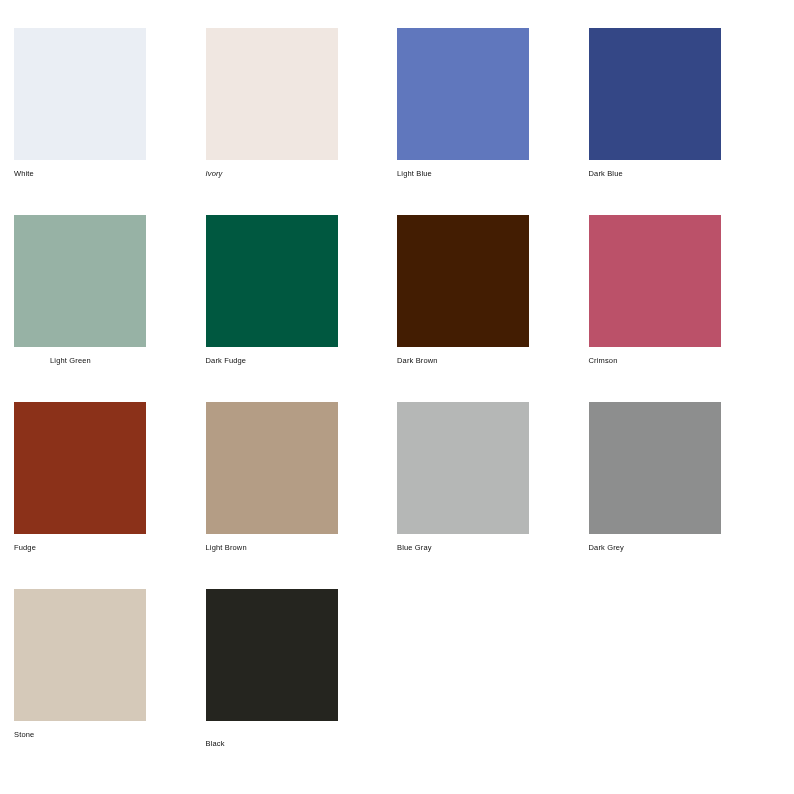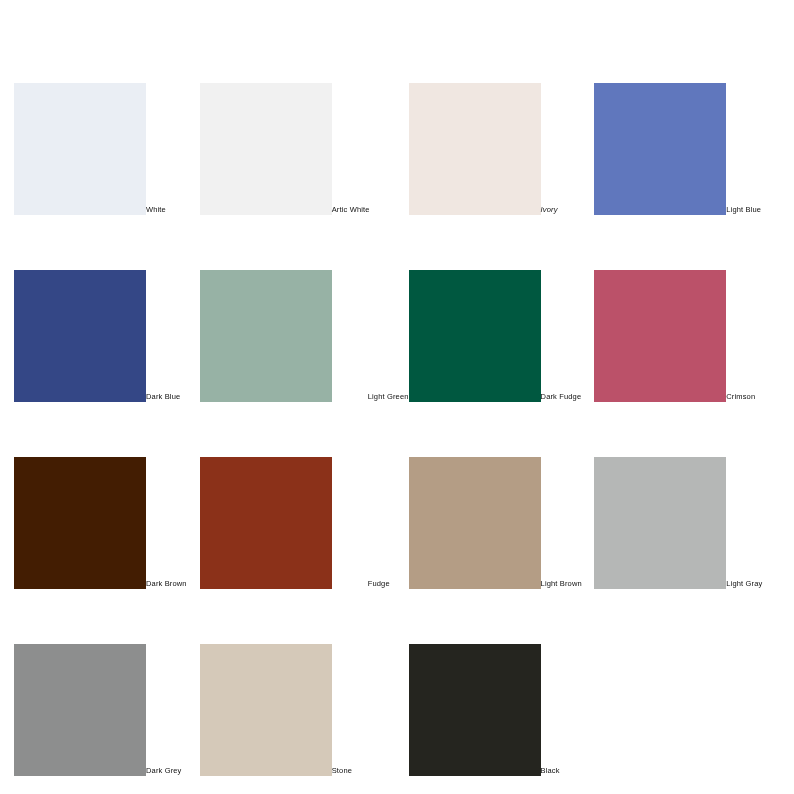--- a/index.html
+++ b/index.html
@@ -21,21 +21,22 @@
     padding: 28px 14px 18px 14px;
     display: grid;
     grid-template-columns: repeat(4, 1fr);
     grid-template-rows: repeat(4, 1fr);
     column-gap: 0px;
     row-gap: 0px;
     background: #ffffff;
   }
   .swatch-cell {
     display: flex;
-    align-items: flex-end;
+    flex-direction: column;
+    align-items: flex-start;
     justify-content: flex-start;
   }
   .swatch-chip {
     width: 132px;
     height: 132px;
     display: block;
   }
   .swatch-label {
     margin-top: 9px;
     font-size: 7.5px;
@@ -50,24 +51,20 @@
 </head>
 <body style="background-color: rgb(255, 255, 255);">
 
 <div id="swatch-board">
 
   <div class="swatch-cell">
     <div class="swatch-chip" style="background-color: rgb(234, 238, 244);"></div>
     <div class="swatch-label" style="color: rgb(16, 16, 16);">White</div>
   </div>
 
-  <div class="swatch-cell">
-    <div class="swatch-chip" style="background-color: rgb(241, 241, 241);"></div>
-    <div class="swatch-label" style="color: rgb(16, 16, 16);">Artic White</div>
-  </div>
 
   <div class="swatch-cell">
     <div class="swatch-chip" style="background-color: rgb(240, 231, 225);"></div>
     <div class="swatch-label" style="color: rgb(16, 16, 16); font-style: italic;">Ivory</div>
   </div>
 
   <div class="swatch-cell">
     <div class="swatch-chip" style="background-color: rgb(96, 119, 189);"></div>
     <div class="swatch-label" style="color: rgb(16, 16, 16);">Light Blue</div>
   </div>
@@ -81,43 +78,43 @@
     <div class="swatch-chip" style="background-color: rgb(151, 178, 165);"></div>
     <div class="swatch-label" style="color: rgb(16, 16, 16); padding-left: 36px;">Light Green</div>
   </div>
 
   <div class="swatch-cell">
     <div class="swatch-chip" style="background-color: rgb(0, 88, 64);"></div>
     <div class="swatch-label" style="color: rgb(16, 16, 16);">Dark Fudge</div>
   </div>
 
   <div class="swatch-cell">
+    <div class="swatch-chip" style="background-color: rgb(67, 29, 2);"></div>
+    <div class="swatch-label" style="color: rgb(16, 16, 16);">Dark Brown</div>
+  </div>
+
+  <div class="swatch-cell">
     <div class="swatch-chip" style="background-color: rgb(187, 81, 105);"></div>
     <div class="swatch-label" style="color: rgb(16, 16, 16);">Crimson</div>
   </div>
 
   <div class="swatch-cell">
-    <div class="swatch-chip" style="background-color: rgb(67, 29, 2);"></div>
-    <div class="swatch-label" style="color: rgb(16, 16, 16);">Dark Brown</div>
-  </div>
-
-  <div class="swatch-cell">
     <div class="swatch-chip" style="background-color: rgb(139, 49, 25);"></div>
-    <div class="swatch-label" style="color: rgb(16, 16, 16); margin-left: 36px;">Fudge</div>
+    <div class="swatch-label" style="color: rgb(16, 16, 16);">Fudge</div>
   </div>
 
 
   <div class="swatch-cell">
     <div class="swatch-chip" style="background-color: rgb(180, 157, 133);"></div>
     <div class="swatch-label" style="color: rgb(16, 16, 16);">Light Brown</div>
   </div>
 
   <div class="swatch-cell">
     <div class="swatch-chip" style="background-color: rgb(181, 183, 182);"></div>
-    <div class="swatch-label" style="color: rgb(16, 16, 16);">Light Gray</div>
+    <div class="swatch-label" style="color: rgb(16, 16, 16);">Blue Gray</div>
   </div>
 
   <div class="swatch-cell">
     <div class="swatch-chip" style="background-color: rgb(141, 142, 142);"></div>
     <div class="swatch-label" style="color: rgb(16, 16, 16);">Dark Grey</div>
   </div>
 
   <div class="swatch-cell">
     <div class="swatch-chip" style="background-color: rgb(213, 201, 185);"></div>
     <div class="swatch-label" style="color: rgb(16, 16, 16);">Stone</div>

